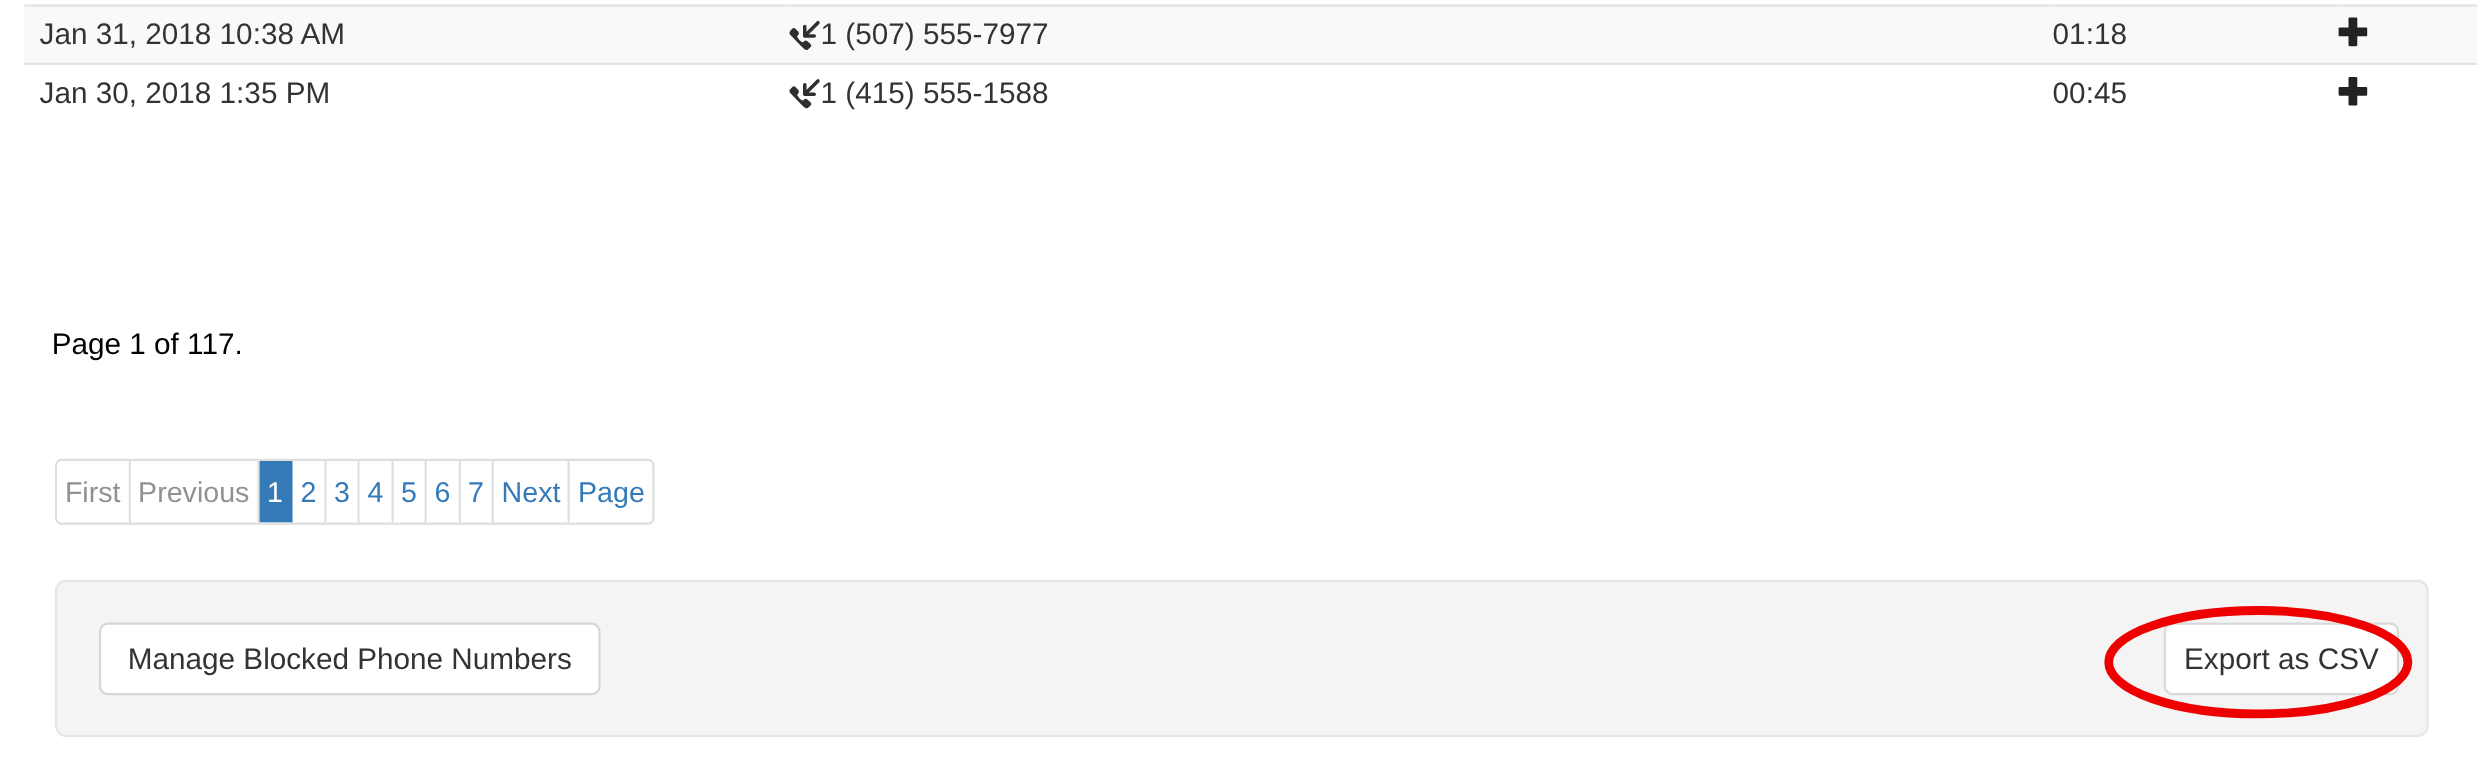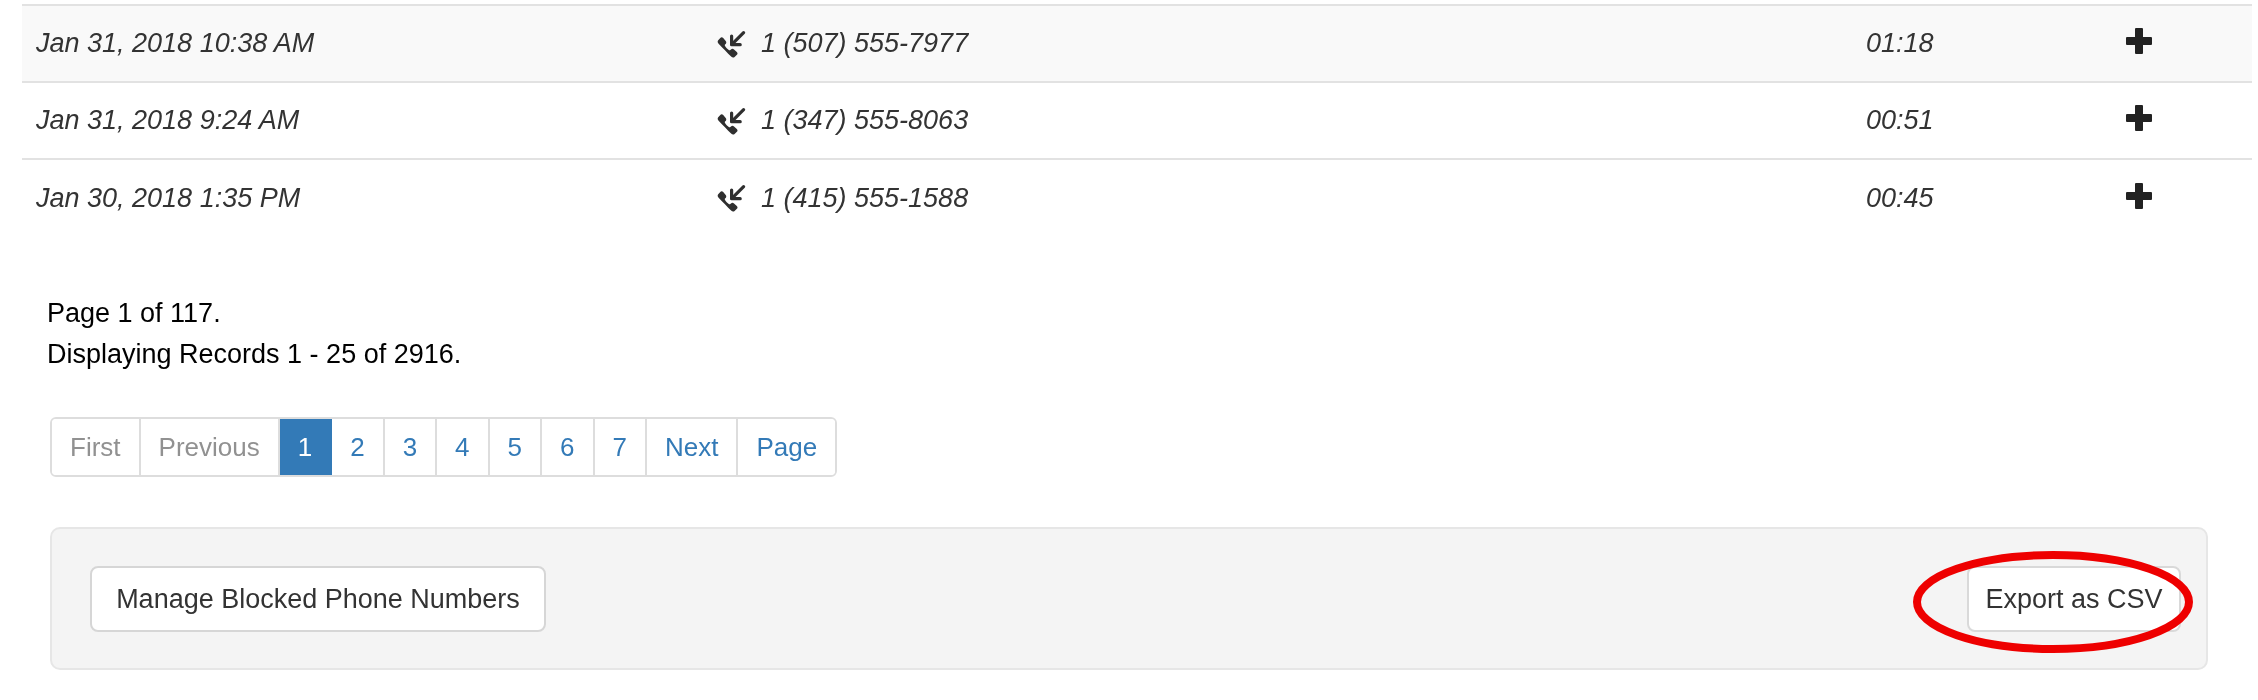--- a/index.html
+++ b/index.html
@@ -20,43 +20,42 @@
   
   .call-table {
     position: absolute;
     left: 22px;
     top: 4px;
     width: 2216px;
     border-collapse: collapse;
     table-layout: fixed;
   }
   .call-table tr {
-    height: 77px;
-    font-style: italic;
+    height: 53px;
   }
   .call-table tr.striped {
     background: #f9f9f9;
   }
   .call-table td {
     border-top: 2px solid #e2e2e2;
     padding: 0;
     vertical-align: middle;
     font-size: 27px;
     line-height: 1;
     color: #333333;
   }
   .col-date   { width: 680px; padding-left: 14px !important; }
   .col-phone  { width: 1150px; }
   .col-dur    { width: 260px; }
   .col-action { width: 126px; text-align: left; }
 
   .phone-cell {
     display: flex;
     align-items: center;
-    gap: 15px;
+    gap: 0;
   }
   .call-icon {
     display: inline-block;
     width: 30px;
     height: 30px;
     flex: none;
     position: relative;
     top: 1px;
   }
   .call-icon svg { display: block; }
@@ -102,21 +101,21 @@
     border-radius: 6px;
     overflow: hidden;
     background: #ffffff;
     height: 56px;
   }
   .pagination .page-item {
     display: flex;
     align-items: center;
     justify-content: center;
     min-width: 28px;
-    padding: 0 18px;
+    padding: 0 7px;
     font-size: 26px;
     color: #337ab7;
     background: #ffffff;
     border-right: 2px solid #dddddd;
     box-sizing: border-box;
     cursor: pointer;
     user-select: none;
   }
   .pagination .page-item:last-child { border-right: none; }
   .pagination .page-item.disabled {
@@ -205,43 +204,20 @@
         </span>
       </td>
       <td class="col-dur">
         <span>01:18</span>
       </td>
       <td class="col-action">
         <span class="plus-icon"></span>
       </td>
     </tr>
 
-    <tr>
-      <td class="col-date">
-        <span>Jan 31, 2018 9:24 AM</span>
-      </td>
-      <td class="col-phone">
-        <span class="phone-cell">
-          <span class="call-icon">
-            <svg width="30" height="30" viewBox="0 0 30 30" aria-hidden="true">
-              <path d="M2.6 13.8c-1.1-1.1-1.2-2.6-.4-3.5l2.1-2.3c.8-.9 2.1-.8 2.9.1l2.5 2.8c.8.9.8 2.2 0 3l-.7.7c-.3.3-.3.8-.1 1.2.8 1.5 2.6 3.5 4.2 4.4.4.2.9.2 1.2-.1l.7-.7c.8-.8 2.1-.8 3 0l2.8 2.5c.9.8 1 2.1.1 2.9l-2.3 2.1c-.9.8-2.4.7-3.5-.4C11.6 23.2 6.4 17.8 2.6 13.8z" fill="#2f2f2f"></path>
-              <path d="M27.6 2.6 15.9 14.3" stroke="#2f2f2f" stroke-width="3.2" stroke-linecap="round" fill="none"></path>
-              <path d="M15.6 6.1v8.6h8.6" stroke="#2f2f2f" stroke-width="3.2" stroke-linecap="round" stroke-linejoin="round" fill="none"></path>
-            </svg>
-          </span>
-          <span>1 (347) 555-8063</span>
-        </span>
-      </td>
-      <td class="col-dur">
-        <span>00:51</span>
-      </td>
-      <td class="col-action">
-        <span class="plus-icon"></span>
-      </td>
-    </tr>
 
 
     <tr>
       <td class="col-date">
         <span>Jan 30, 2018 1:35 PM</span>
       </td>
       <td class="col-phone">
         <span class="phone-cell">
           <span class="call-icon">
             <svg width="30" height="30" viewBox="0 0 30 30" aria-hidden="true">
@@ -259,21 +235,20 @@
       <td class="col-action">
         <span class="plus-icon"></span>
       </td>
     </tr>
 
   </tbody>
 </table>
 
 <div class="summary">
   <div>Page 1 of 117.</div>
-  <div>Displaying Records 1 - 25 of 2916.</div>
 </div>
 
 <nav class="pagination">
   <span class="page-item disabled">First</span>
   <span class="page-item disabled">Previous</span>
   <span class="page-item active">1</span>
   <span class="page-item">2</span>
   <span class="page-item">3</span>
   <span class="page-item">4</span>
   <span class="page-item">5</span>

